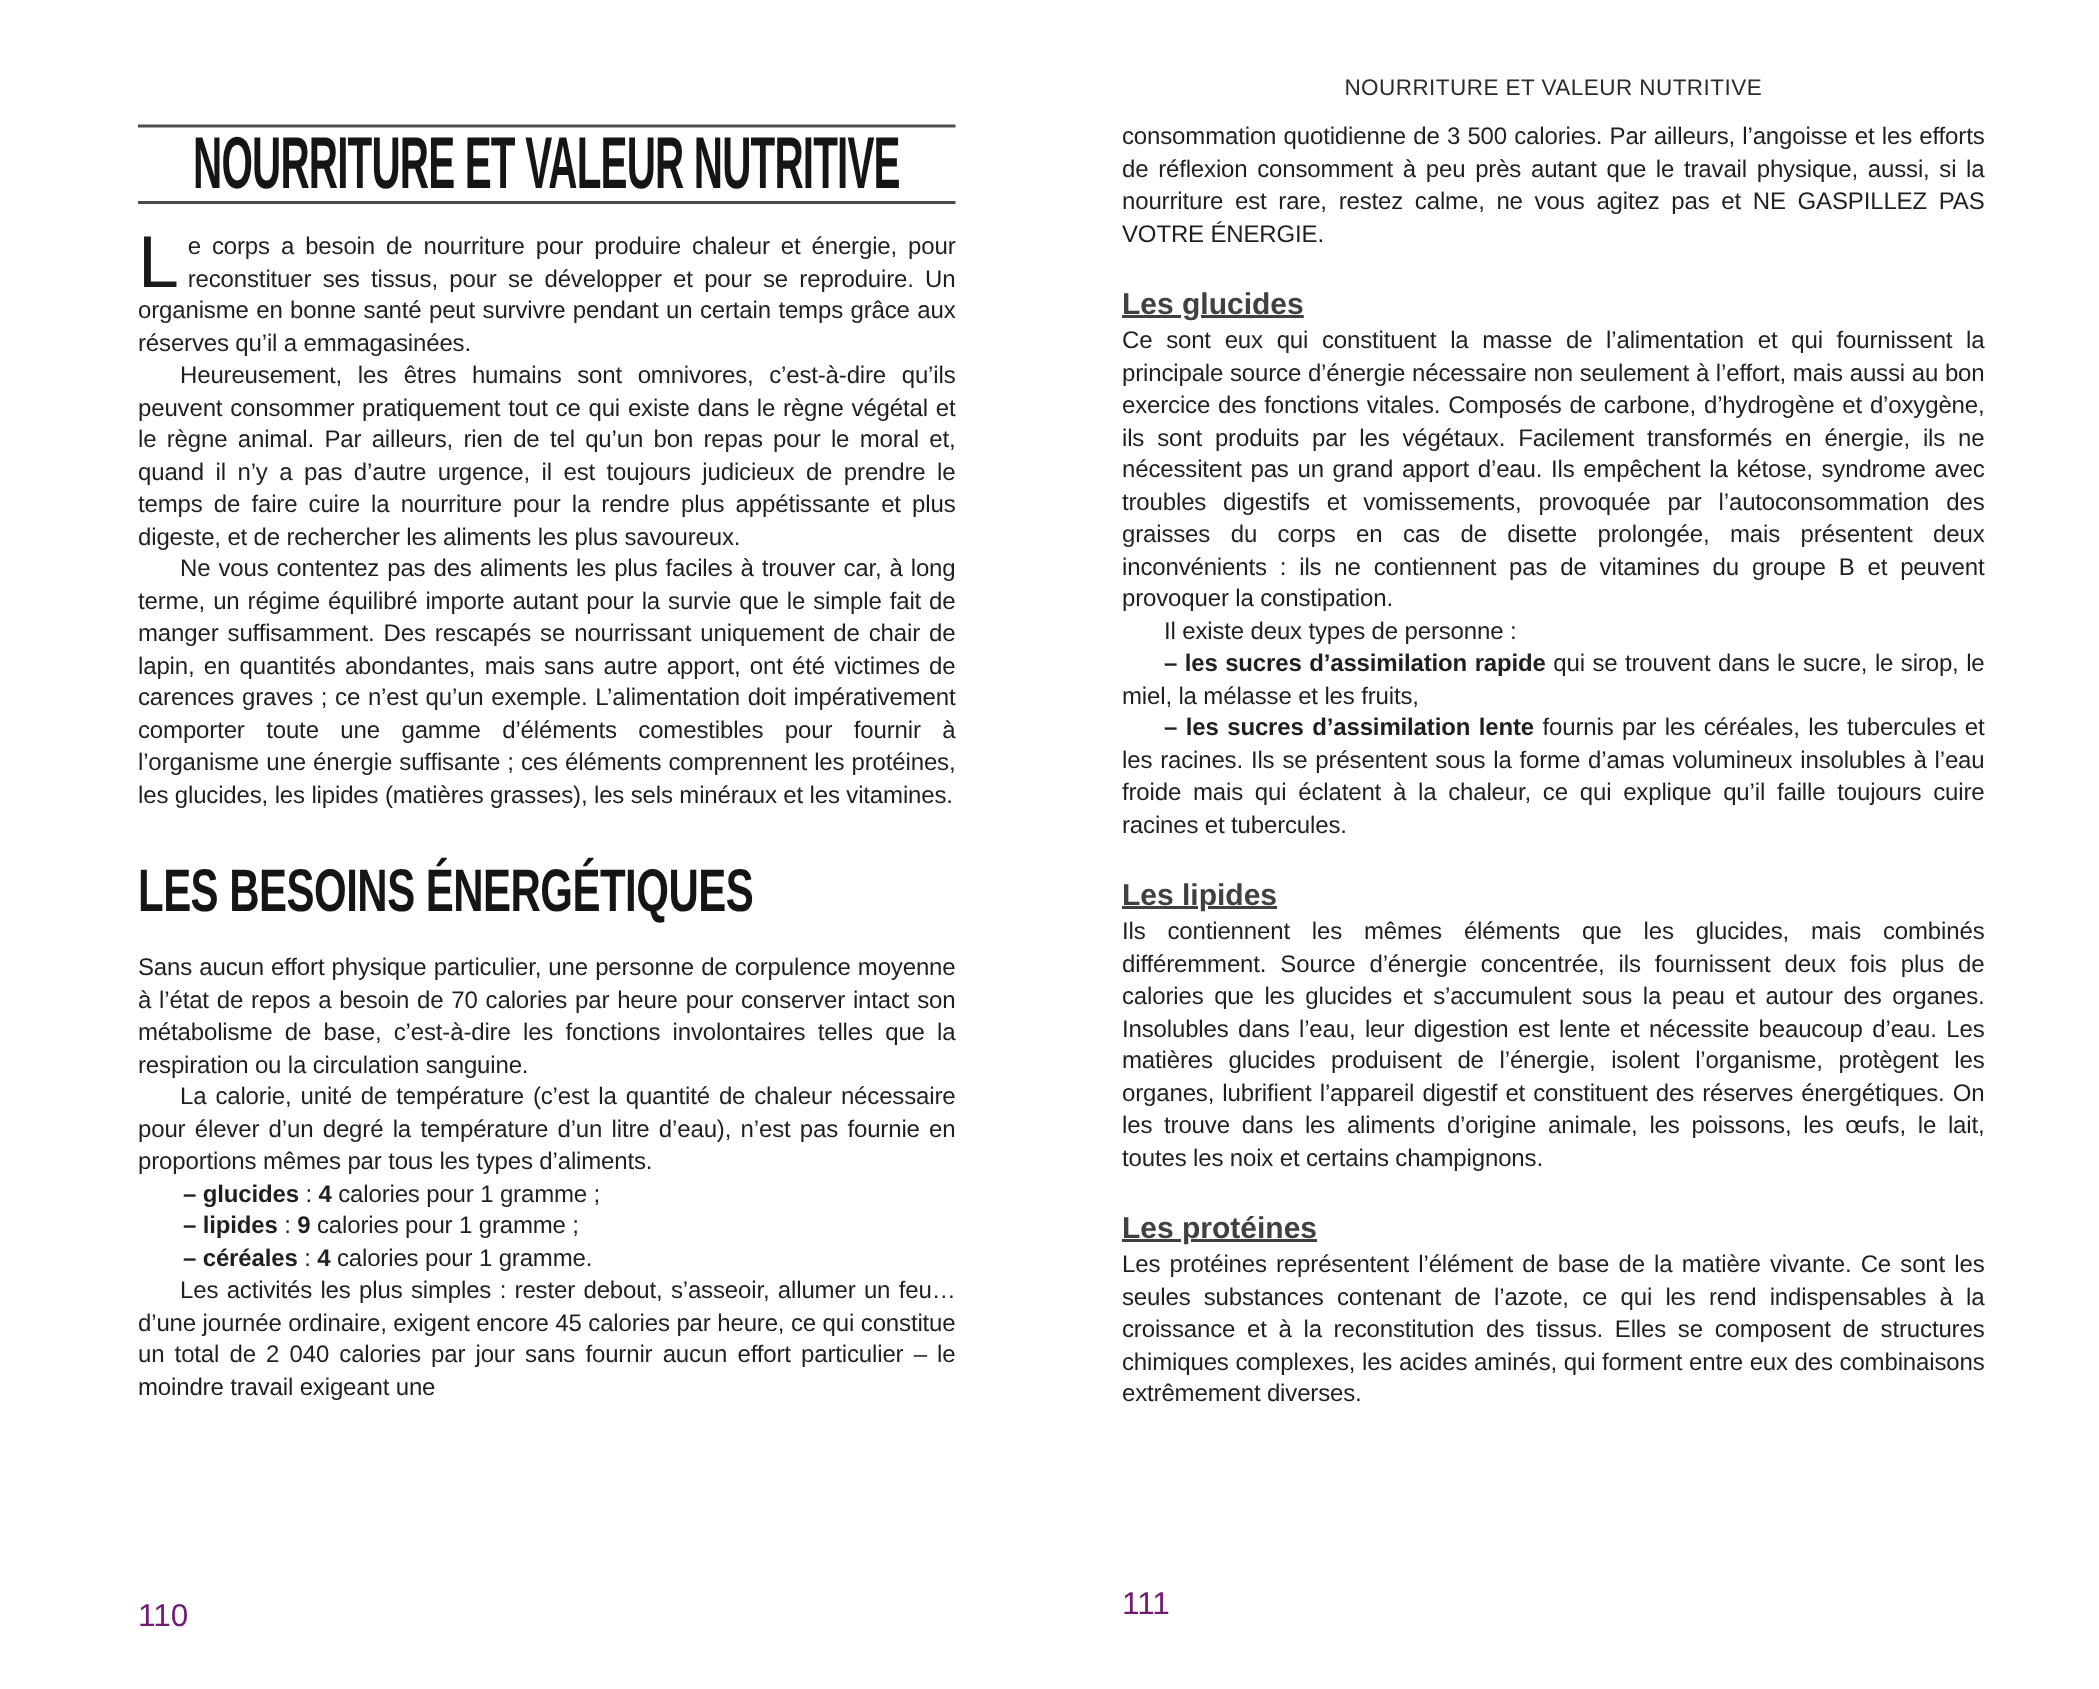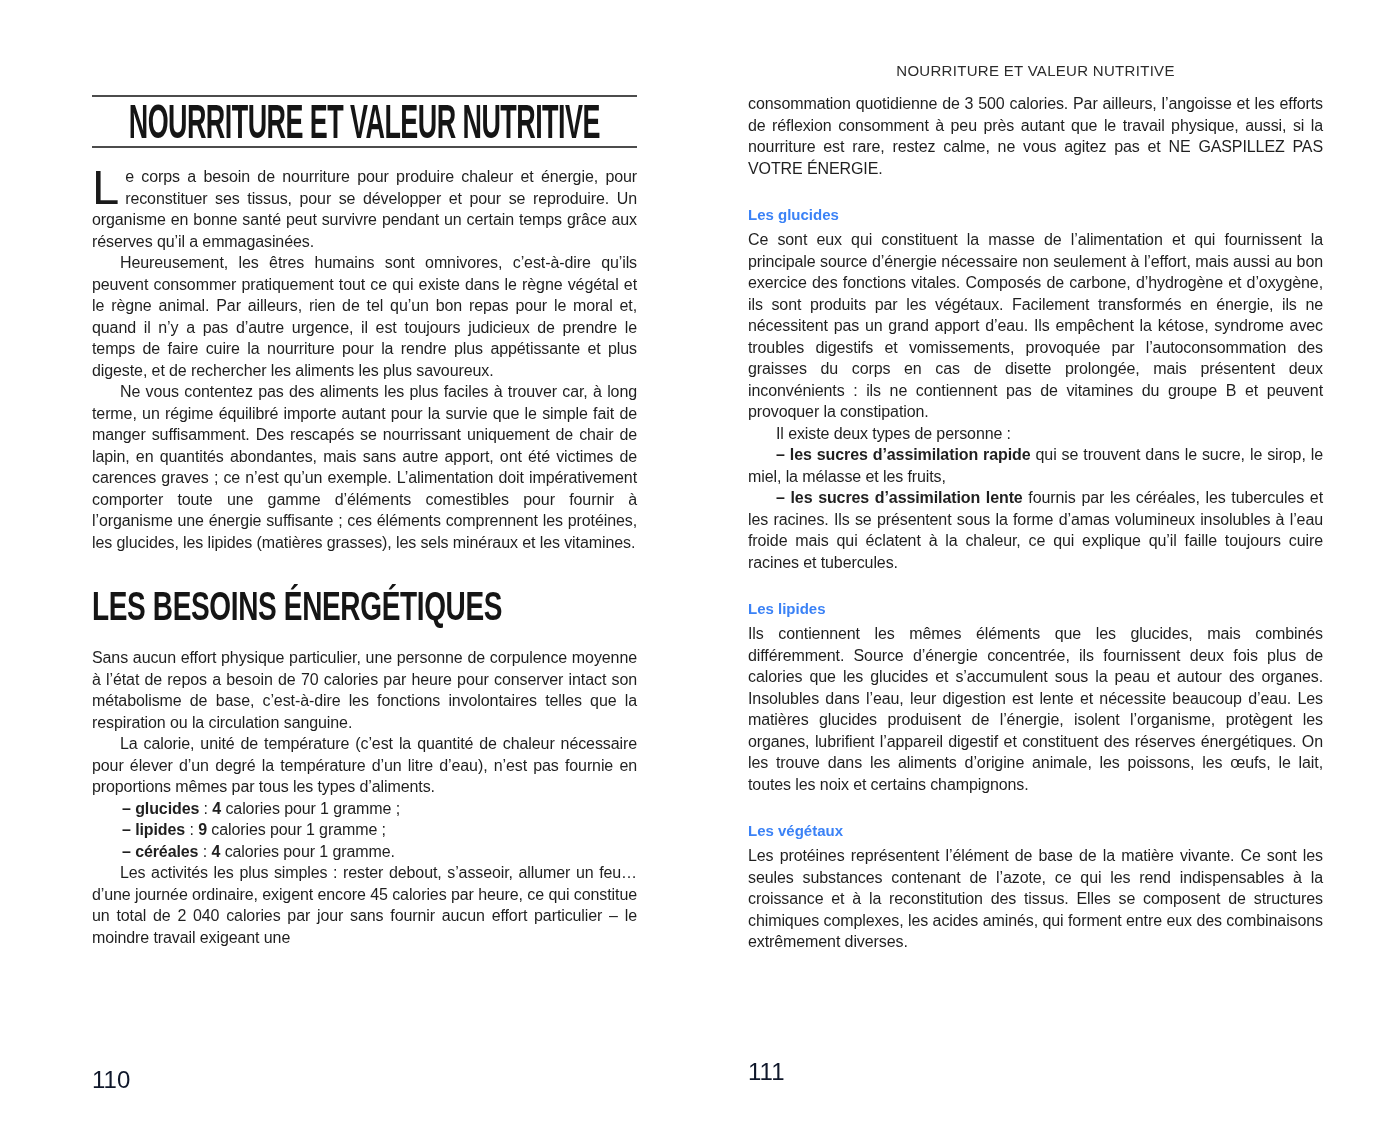--- a/index.html
+++ b/index.html
@@ -15,21 +15,21 @@
     overflow: hidden;
   }
   .spread {
     position: relative;
     width: 1399px;
     height: 1126px;
     background: #ffffff;
   }
   .page {
     position: absolute;
-    top: 17px;
+    top: 5px;
   }
   .page-left  { left: 92px;  width: 545px; }
   .page-right { left: 748px; width: 575px; }
 
   
   .title-block {
     margin-top: 78px;
     border-top: 2px solid #4c4c4c;
     border-bottom: 2px solid #4c4c4c;
     padding: 2px 0 3px 0;
@@ -90,32 +90,33 @@
   .running-header {
     padding-top: 45px;
     text-align: center;
     font-size: 15px;
     letter-spacing: 0.3px;
     color: #2b2b2b;
     margin-bottom: 14px;
   }
   .subsection { margin-top: 24px; }
   .sub-heading {
-    font-size: 15px;
+    font-size: 20px;
     line-height: 24px;
     font-weight: 700;
-    color: #3b82f6;
+    color: #404040;
     margin: 0 0 2px 0;
+    text-decoration: underline;
   }
 
   
   .page-number {
     position: absolute;
-    font-size: 24px;
-    color: #0f172a;
+    font-size: 21px;
+    color: #701a75;
   }
   .page-number-left {
     left: 92px;
     top: 1066px;
   }
   .page-number-right {
     left: 748px;
     top: 1058px;
     width: 547px;
     text-align: left;
@@ -165,21 +166,21 @@
       <p class="body ind"><b>– les sucres d’assimilation rapide</b><span> qui se trouvent dans le sucre, le sirop, le miel, la mélasse et les fruits,</span></p>
       <p class="body ind"><b>– les sucres d’assimilation lente</b><span> fournis par les céréales, les tubercules et les racines. Ils se présentent sous la forme d’amas volumineux insolubles à l’eau froide mais qui éclatent à la chaleur, ce qui explique qu’il faille toujours cuire racines et tubercules.</span></p>
     </div>
 
     <div class="subsection">
       <h3 class="sub-heading">Les lipides</h3>
       <p class="body">Ils contiennent les mêmes éléments que les glucides, mais combinés différemment. Source d’énergie concentrée, ils fournissent deux fois plus de calories que les glucides et s’accumulent sous la peau et autour des organes. Insolubles dans l’eau, leur digestion est lente et nécessite beaucoup d’eau. Les matières glucides produisent de l’énergie, isolent l’organisme, protègent les organes, lubrifient l’appareil digestif et constituent des réserves énergétiques. On les trouve dans les aliments d’origine animale, les poissons, les œufs, le lait, toutes les noix et certains champignons.</p>
     </div>
 
     <div class="subsection">
-      <h3 class="sub-heading">Les végétaux</h3>
+      <h3 class="sub-heading">Les protéines</h3>
       <p class="body">Les protéines représentent l’élément de base de la matière vivante. Ce sont les seules substances contenant de l’azote, ce qui les rend indispensables à la croissance et à la reconstitution des tissus. Elles se composent de structures chimiques complexes, les acides aminés, qui forment entre eux des combinaisons extrêmement diverses.</p>
     </div>
   </div>
 
   <div class="page-number page-number-left">110</div>
   <div class="page-number page-number-right">111</div>
 
 </div>
 
 </body></html>

